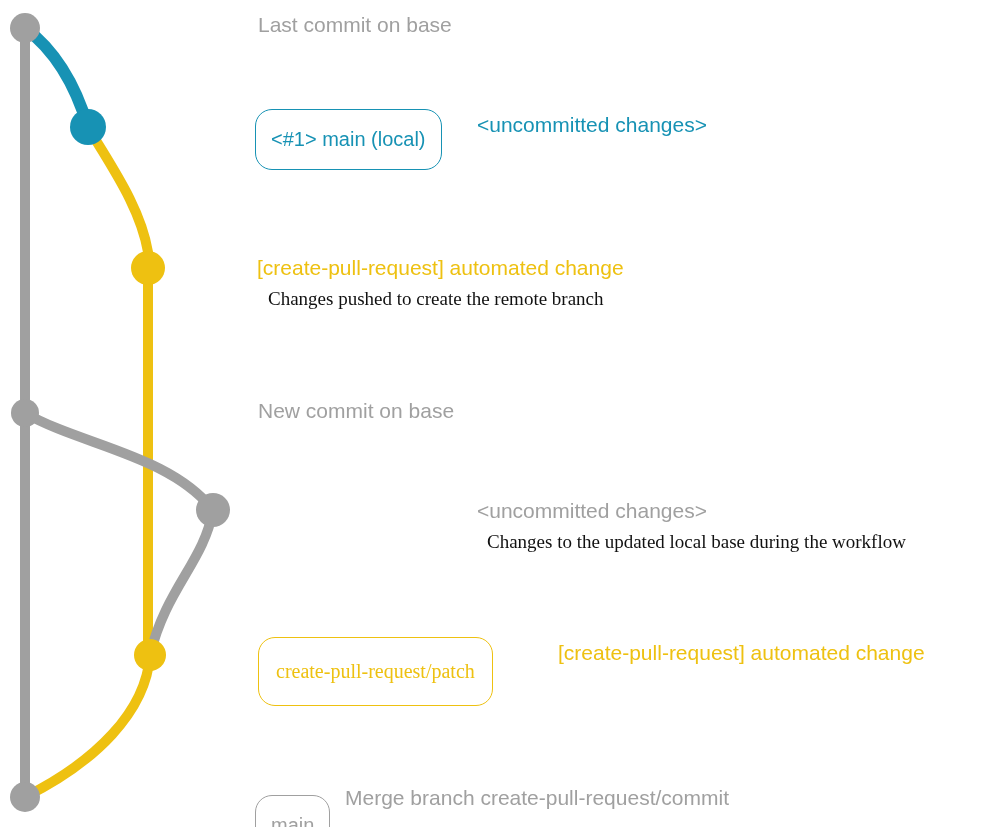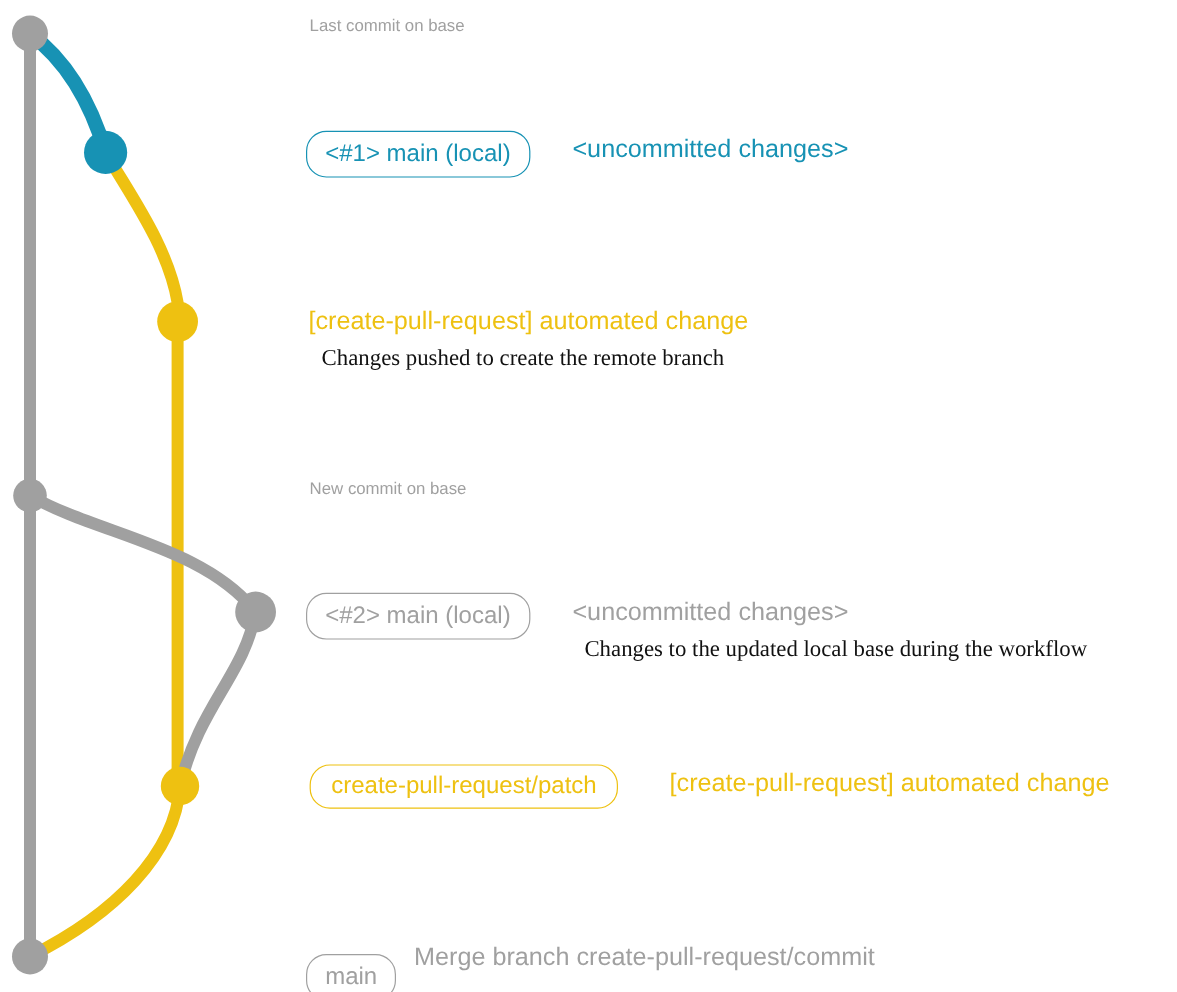--- a/index.html
+++ b/index.html
@@ -9,35 +9,35 @@
     height: 827px;
     background: #ffffff;
     font-family: "Liberation Sans", sans-serif;
     overflow: hidden;
   }
   #graph-svg { position: absolute; left: 0; top: 0; }
 
   .abs { position: absolute; white-space: nowrap; }
 
   .hdr {
-    font-size: 14px;
+    font-size: 21px;
     color: var(--c-gray);
   }
   .badge {
     display: inline-block;
     font-size: 20px;
     line-height: 27px;
-    padding: 5px 15px;
+    padding: 16px 15px;
     border: 1.5px solid currentColor;
     border-radius: 17px;
     background: #ffffff;
   }
   .badge-blue   { color: var(--c-blue); }
   .badge-gray   { color: var(--c-gray); }
-  .badge-yellow { color: var(--c-yellow); padding: 4px 17px; }
+  .badge-yellow { color: var(--c-yellow); padding: 20px 17px; font-family: Liberation Serif, serif; }
 
   .annot { font-size: 21px; }
   .annot-blue   { color: var(--c-blue); }
   .annot-gray   { color: var(--c-gray); }
   .annot-yellow { color: var(--c-yellow); }
 
   .desc {
     font-family: "Liberation Serif", serif;
     font-size: 19px;
     color: var(--c-black);
@@ -74,21 +74,20 @@
   <div class="abs hdr" style="left:258px; top:13px;">Last commit on base</div>
 
   <div class="abs badge badge-blue" style="left:255px; top:109px;">&lt;#1&gt; main (local)</div>
   <div class="abs annot annot-blue" style="left:477px; top:113px;">&lt;uncommitted changes&gt;</div>
 
   <div class="abs annot annot-yellow" style="left:257px; top:256px;">[create-pull-request] automated change</div>
   <div class="abs hdr" style="left:258px; top:399px;">New commit on base</div>
 
   <div class="abs desc" style="left:268px; top:288px;">Changes pushed to create the remote branch</div>
 
-  <div class="abs badge badge-gray" style="left:255px; top:494px;">&lt;#2&gt; main (local)</div>
   <div class="abs annot annot-gray" style="left:477px; top:499px;">&lt;uncommitted changes&gt;</div>
   <div class="abs desc" style="left:487px; top:531px;">Changes to the updated local base during the workflow</div>
 
   <div class="abs badge badge-yellow" style="left:258px; top:637px;">create-pull-request/patch</div>
   <div class="abs annot annot-yellow" style="left:558px; top:641px;">[create-pull-request] automated change</div>
 
   <div class="abs badge badge-gray" style="left:255px; top:779px;margin-top:16px;">main</div>
   <div class="abs annot annot-gray" style="left:345px; top:786px;">Merge branch create-pull-request/commit</div>
 
 </div>

